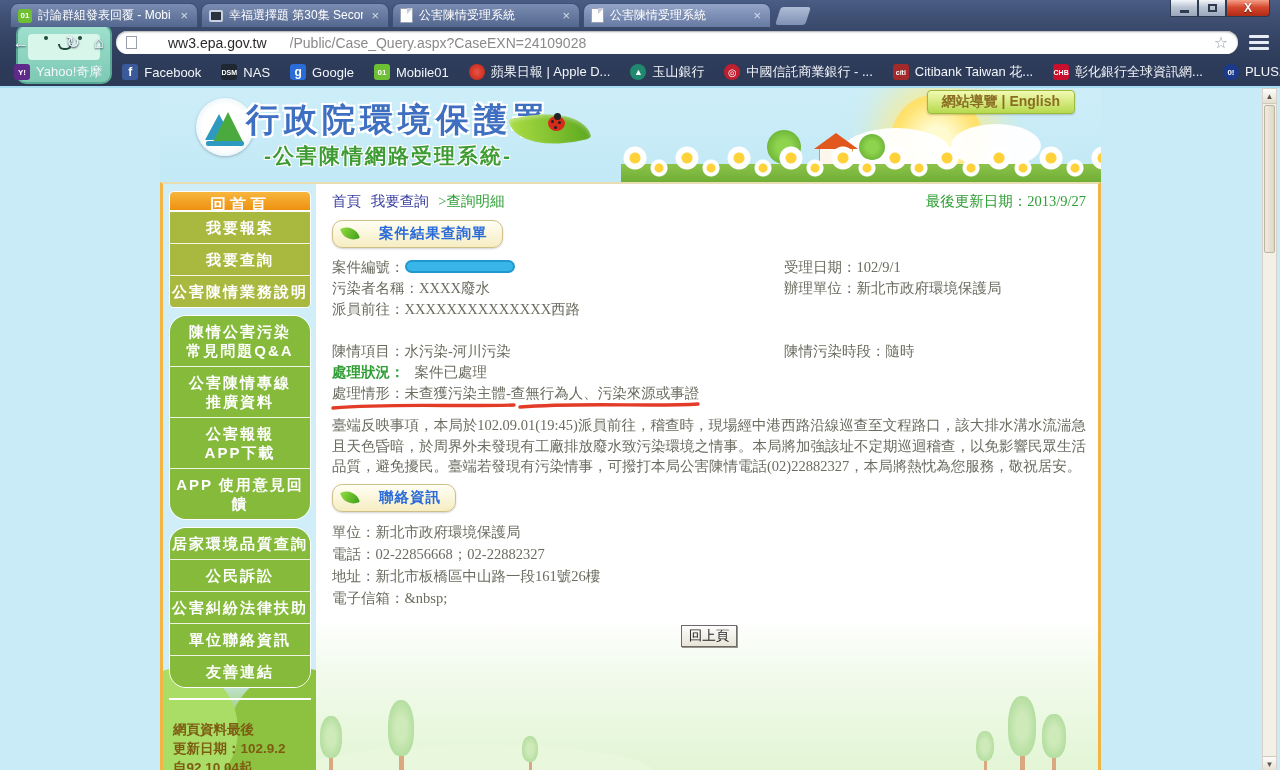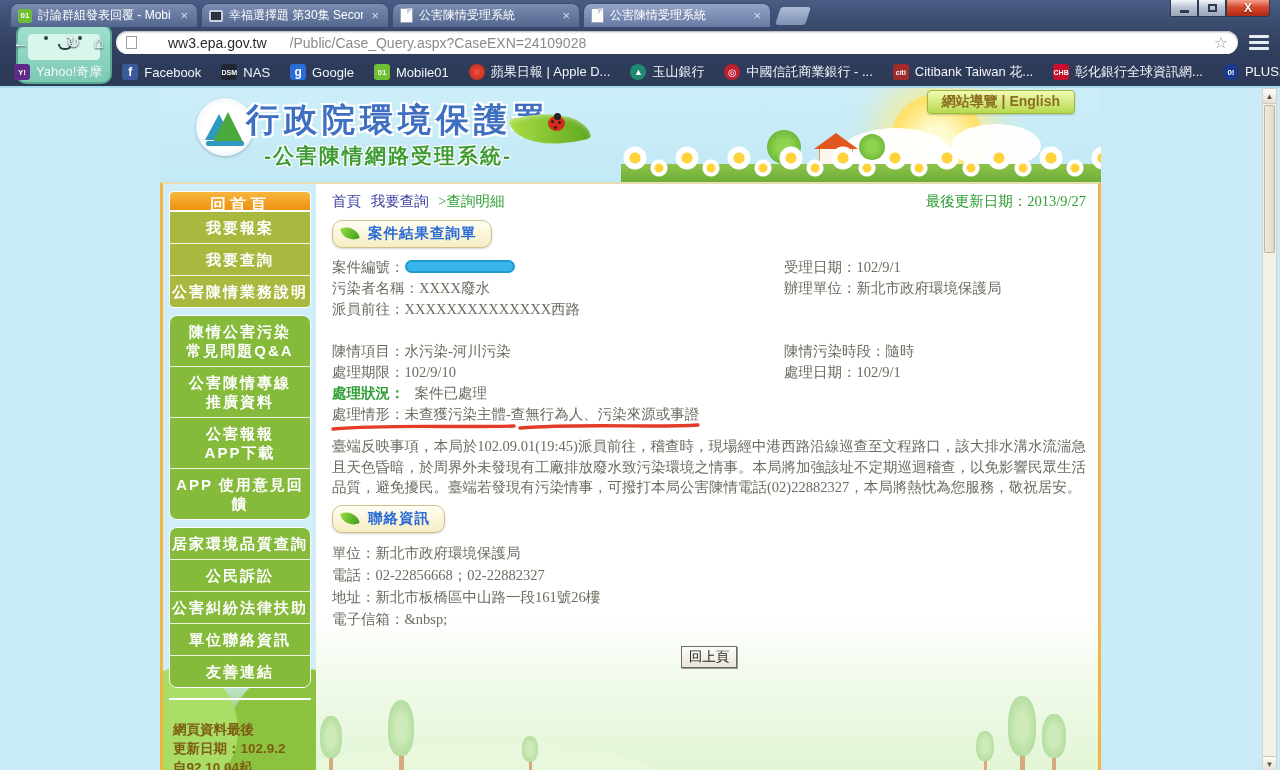--- a/index.html
+++ b/index.html
@@ -81,33 +81,33 @@
 
   .sidebar { width:153px; flex:none; position:relative; padding:7px 5px 0 6px; }
   .bushes { position:absolute; left:0; bottom:0; width:100%; height:150px;
     background:
       radial-gradient(95px 105px at 12% 72%, #aadd66 59%, transparent 60%),
       radial-gradient(120px 130px at 88% 82%, #8cc23f 59%, transparent 60%),
       radial-gradient(110px 115px at 45% 115%, #79b12e 59%, transparent 60%),
       linear-gradient(transparent 0, transparent 34%, #8abd3c 75%); }
   .menu-home { position:relative; height:20px; line-height:26px; text-align:center; color:#fff; font-weight:bold; font-size:16px; letter-spacing:4px; background:linear-gradient(#f8b63e,#ee9110); border:1px solid #fff; border-radius:5px 5px 0 0; cursor:pointer; }
   .mgroup { position:relative; border:1px solid #fff; border-radius:0 0 5px 5px; margin-bottom:7px; overflow:hidden; }
-  .mgroup.r { border-radius:8px; }
+  .mgroup.r { border-radius:17px; }
   .mitem { display:block; color:#fff; font-weight:bold; font-size:15px; letter-spacing:2px; text-align:center; padding:6px 1px; line-height:19px; white-space:pre-line; cursor:pointer; border-top:1px solid rgba(255,255,255,.85); }
   .mitem:first-child { border-top:none; }
   .olive .mitem { background:#a9b83e; }
   .green .mitem { background:#85ba3b; }
   .side-footer { position:relative; margin-top:10px; padding:20px 2px 0 4px; color:#7d5c12; font-weight:bold; font-size:13.5px; line-height:19px; white-space:pre-line; border-top:2px solid #fff; }
 
   .main { flex:1; position:relative; padding:8px 12px 0 16px; background:linear-gradient(180deg,#ffffff 0%,#ffffff 74%,#f3fbee 82%,#e2f5d4 100%); overflow:hidden; font-family:"Liberation Serif","DejaVu Serif",serif; }
   .crumbrow { display:flex; justify-content:space-between; font-size:14.5px; margin-bottom:2px; }
   .crumb a { color:#3a3f9e; text-decoration:none; cursor:pointer; margin-right:6px; }
   .crumb .cur { color:#2f9e35; }
   .lastupd { color:#2f9e35; }
-  .leaf-btn { display:inline-flex; align-items:center; gap:10px; background:linear-gradient(#fffef4,#f6edc2); border:1px solid #cfc089; border-radius:10px; padding:3px 14px 4px 9px; margin:7px 0 9px 0; box-shadow:0 1px 2px rgba(0,0,0,.18); }
+  .leaf-btn { display:inline-flex; align-items:center; gap:21px; background:linear-gradient(#fffef4,#f6edc2); border:1px solid #cfc089; border-radius:10px; padding:3px 14px 4px 9px; margin:7px 0 9px 0; box-shadow:0 1px 2px rgba(0,0,0,.18); }
   .leaf-btn .lf { width:16px; height:15px; background:linear-gradient(135deg,#93dd3e,#3e9d1c); border-radius:4% 100% 10% 100%; transform:rotate(-18deg); }
   .leaf-btn .lb-txt { color:#2b6bd8; font-weight:bold; font-size:14.5px; font-family:"Liberation Sans","DejaVu Sans",sans-serif; letter-spacing:1px; }
   .drow { display:flex; font-size:14.5px; color:#6b6b60; line-height:21px; }
   .drow .lcol { width:452px; flex:none; }
   .gap { height:21px; }
   .redact { display:inline-block; width:110px; height:13px; background:#38b6e9; border:2px solid #1f98cf; border-radius:7px; vertical-align:-1px; }
   .glabel { color:#2f9e35; font-weight:bold; }
   .gval { margin-left:10px; }
   .result-wrap { position:relative; display:inline-block; }
   .redline { position:absolute; left:-2px; top:17px; pointer-events:none; }
@@ -323,24 +323,20 @@
         </div>
         <div class="drow">
           <span class="lcol">派員前往：XXXXXXXXXXXXXX西路</span>
         </div>
         <div class="gap"></div>
         <div class="drow">
           <span class="lcol">陳情項目：水污染-河川污染</span>
           <span>陳情污染時段：隨時</span>
         </div>
         <div class="drow">
-          <span class="lcol">處理期限：102/9/10</span>
-          <span>處理日期：102/9/1</span>
-        </div>
-        <div class="drow">
           <span class="glabel">處理狀況：</span>
           <span class="gval">案件已處理</span>
         </div>
         <div class="drow">
           <span class="result-wrap">
             <span>處理情形：未查獲污染主體-查無行為人、污染來源或事證</span>
             <svg class="redline" width="372" height="12">
               <path d="M3,8 C62,3 128,7 184,5 M190,7 C252,2 322,7 368,4" stroke="#e23b28" stroke-width="3.4" fill="none" stroke-linecap="round"></path>
             </svg>
           </span>

